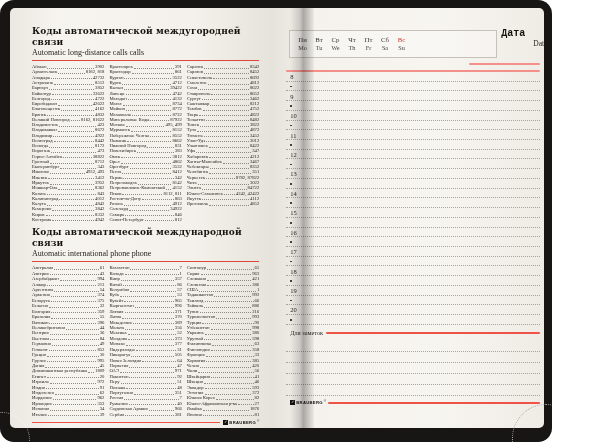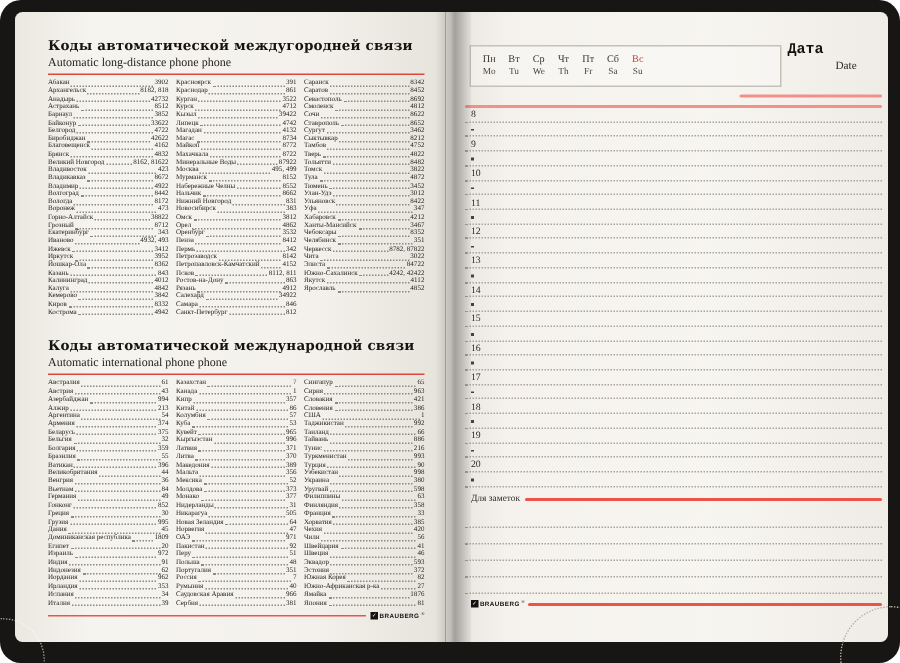--- a/index.html
+++ b/index.html
@@ -1,16 +1,16 @@
 <!DOCTYPE html>
 <html style="--heading-rule-red: #df463c; --soft-rule-red: #f29089; --bright-rule-red: #ee5348; --weekend-red: #c9423a;"><head>
 <meta charset="utf-8">
 <style>
   html,body{margin:0;padding:0;background:#ffffff;}
-  #stage{position:relative;width:600px;height:442px;overflow:hidden;background:#fff;
+  #stage{position:relative;width:552px;height:442px;overflow:hidden;background:#fff;
          font-family:"Liberation Serif",serif;}
   
   .cover{position:absolute;inset:0;background:#171614;border-radius:14px;}
   .pages{position:absolute;left:10px;top:8px;right:8px;bottom:14px;display:flex;
          border-radius:5px;overflow:hidden;}
   .page{position:relative;height:100%;overflow:hidden;box-sizing:border-box;}
   .page.left{width:49.3%;
     background:linear-gradient(90deg,#ebe8e1 0%,#f6f4ef 18%,#f4f1ec 70%,#e6e3db 100%);
     padding:18px 14px 0 22px;}
   .page.right{flex:1;
@@ -75,21 +75,21 @@
 </head>
 <body>
 
 <div id="stage">
   <div class="cover"></div>
   <div class="pages">
 
     <div class="page left">
       <div>
         <div class="h-ru">Коды автоматической междугородней связи</div>
-        <div class="h-en">Automatic long-distance phone phone</div>
+        <div class="h-en">Automatic long-distance calls calls</div>
         <div class="hrule"></div>
         <div class="plist ld">
           <div class="pcol">
               <div class="pr">
                 <span class="pn">Абакан</span>
                 <span class="pl"></span>
                 <span class="pc">3902</span>
               </div>
               <div class="pr">
                 <span class="pn">Архангельск</span>
@@ -522,21 +522,21 @@
               </div>
               <div class="pr">
                 <span class="pn">Ярославль</span>
                 <span class="pl"></span>
                 <span class="pc">4852</span>
               </div>
             </div>
         </div>
       </div>
 
-      <div style="margin-top:15px;">
+      <div style="margin-top:5px;">
         <div class="h-ru">Коды автоматической международной связи</div>
         <div class="h-en">Automatic international phone phone</div>
         <div class="hrule"></div>
         <div class="plist intl">
           <div class="pcol">
               <div class="pr">
                 <span class="pn">Австралия</span>
                 <span class="pl"></span>
                 <span class="pc">61</span>
               </div>

